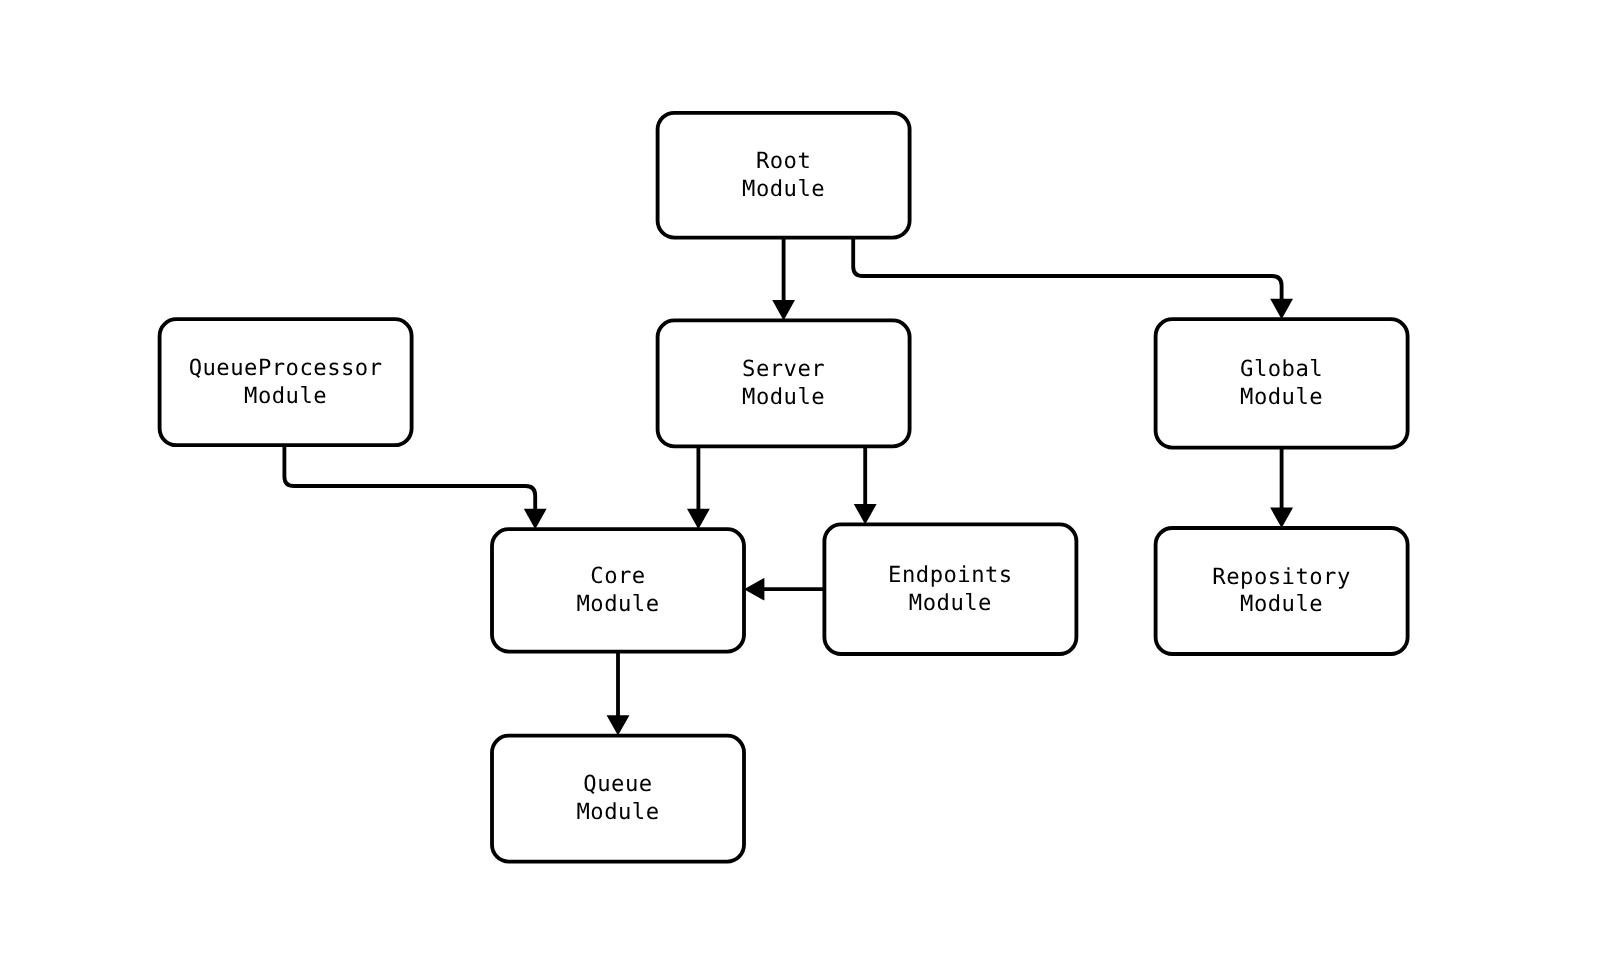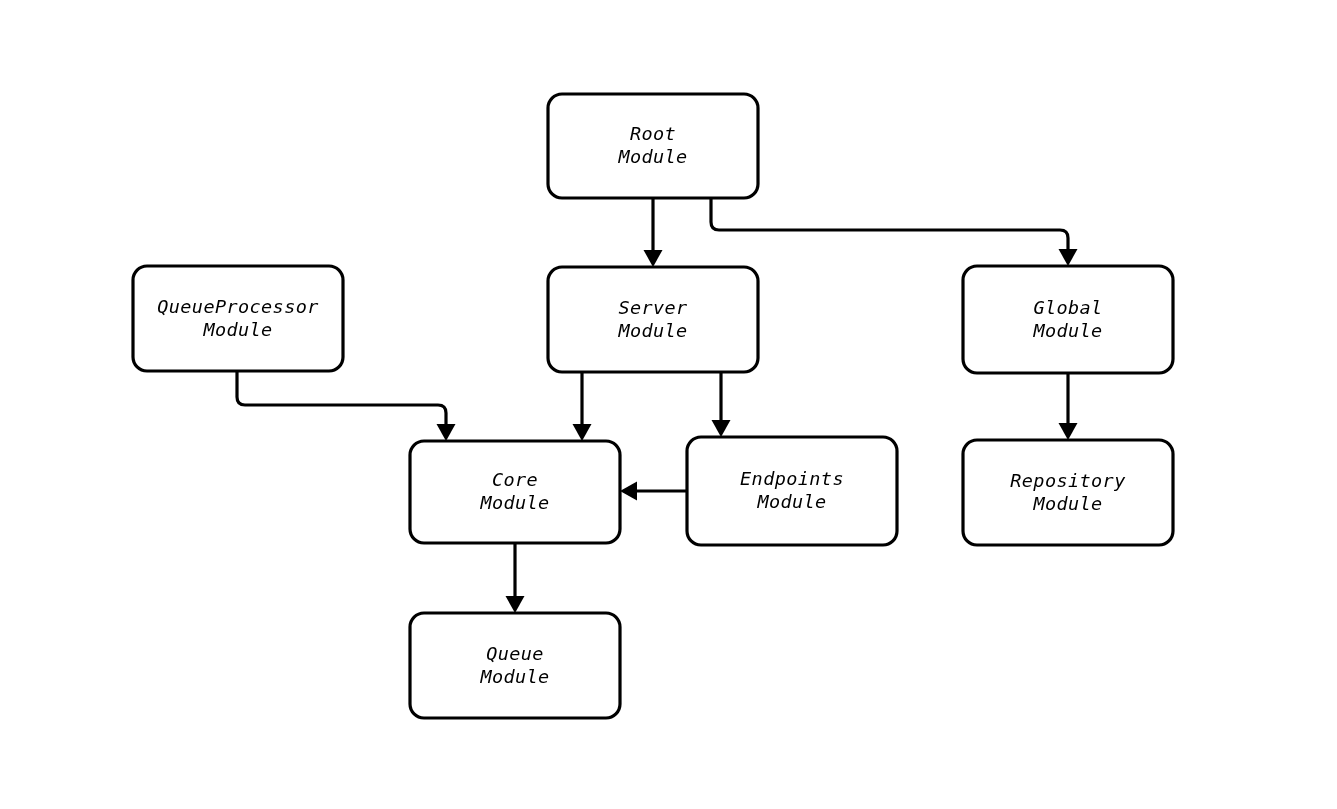--- a/index.html
+++ b/index.html
@@ -12,21 +12,20 @@
     width: 1337px;
     height: 809px;
     overflow: hidden;
     font-family: "DejaVu Sans Mono", "Liberation Mono", monospace;
   }
   #diagram-canvas {
     position: relative;
     width: 1337px;
     height: 809px;
     background: #ffffff;
-    font-style: italic;
   }
   svg.diagram-svg {
     position: absolute;
     top: 0;
     left: 0;
     width: 1337px;
     height: 809px;
     display: block;
   }
   .node-box {

